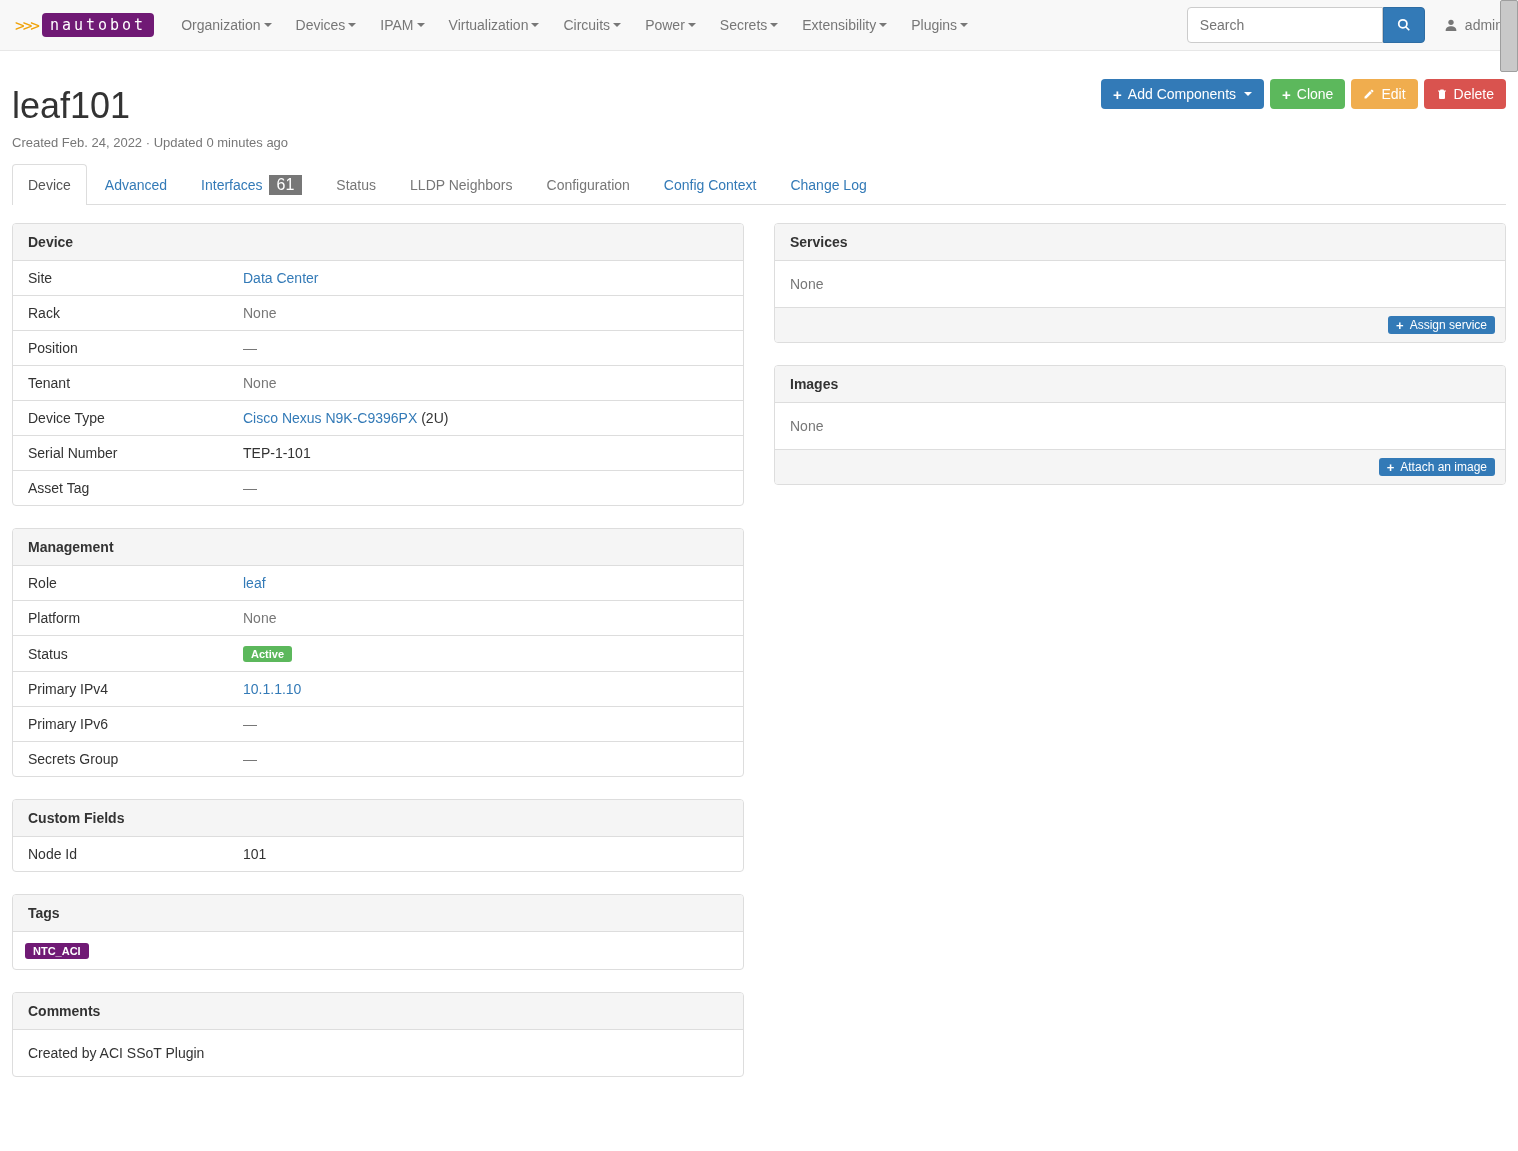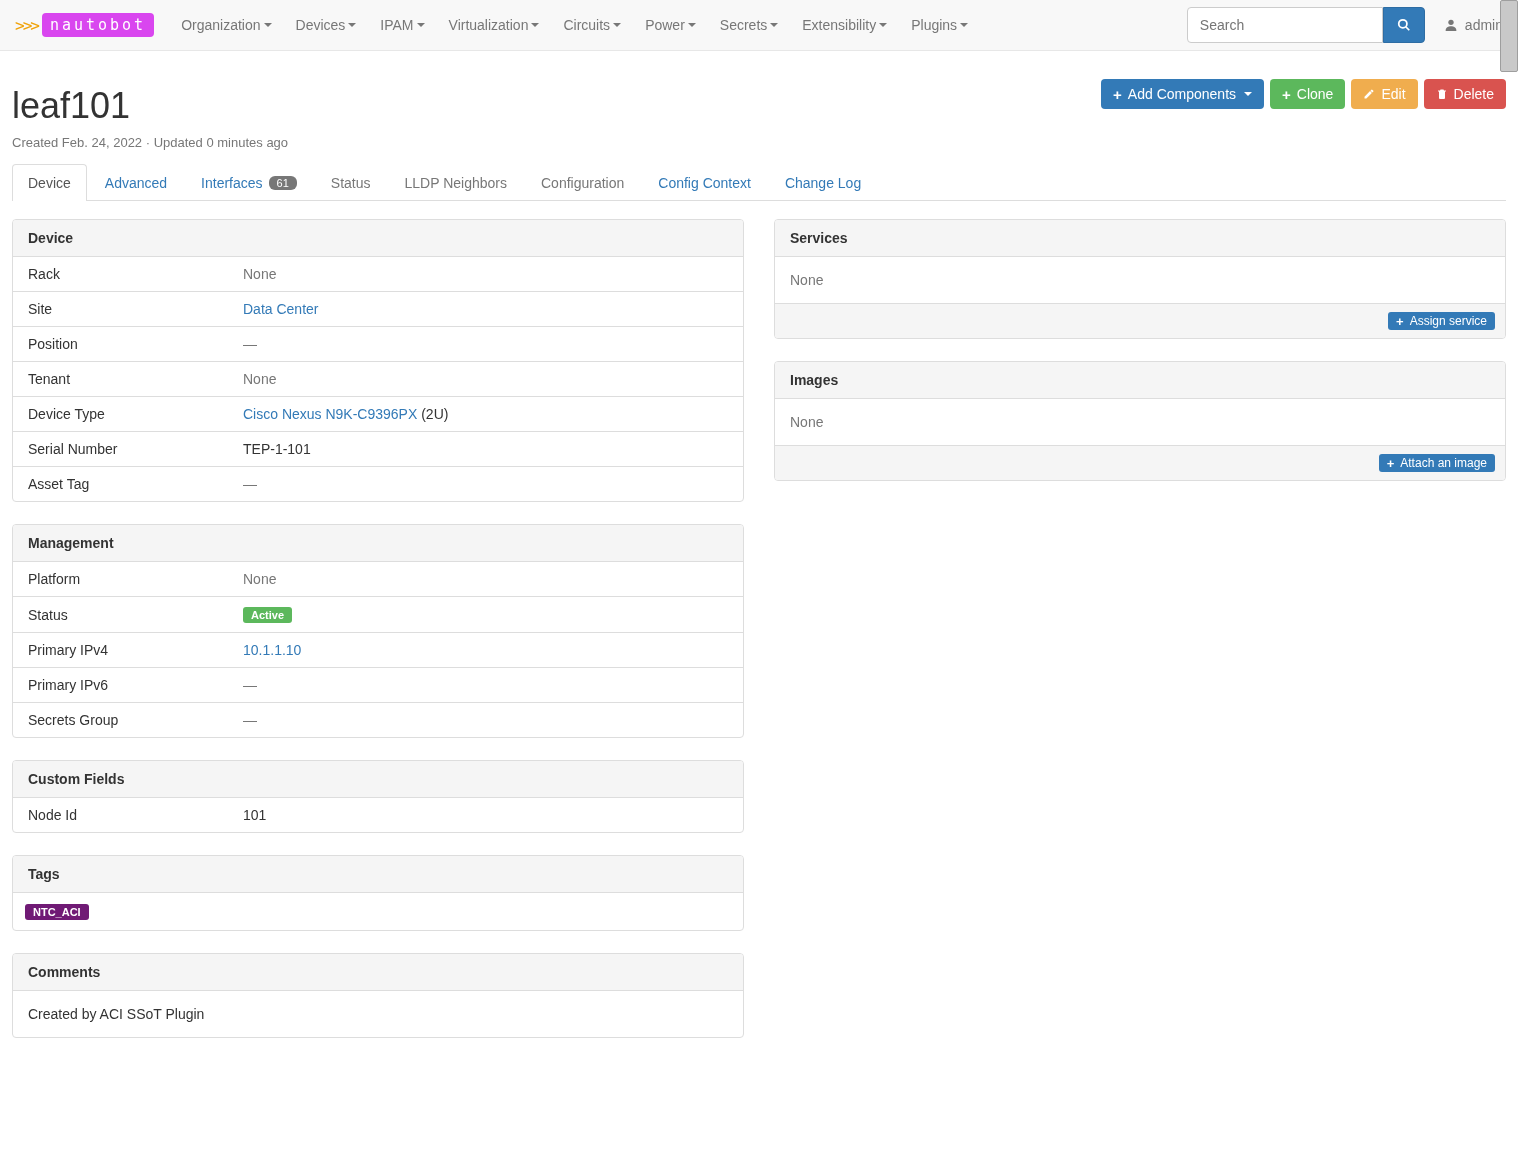--- a/index.html
+++ b/index.html
@@ -1,20 +1,20 @@
 <!DOCTYPE html>
 <html><head>
 <meta charset="utf-8">
 <style>
   html,body{margin:0;padding:0;font-family:"Helvetica Neue",Helvetica,Arial,sans-serif;font-size:14px;color:#333;background:#fff}
   a{color:#337ab7;text-decoration:none}
   .navbar{background:#f8f8f8;border-bottom:1px solid #e7e7e7;height:50px;display:flex;align-items:center;padding:0 15px;white-space:nowrap}
   .brand{display:flex;align-items:center;margin-right:15px}
   .chev{color:#f0a30a;font-family:monospace;font-size:16px;letter-spacing:-2px;margin-right:4px}
-  .brand-badge{background:#d946ef;color:#fff;padding:3px 8px;border-radius:4px;font-family:monospace;letter-spacing:3px;font-size:15px}
+  .brand-badge{background:#701a75;color:#fff;padding:3px 8px;border-radius:4px;font-family:monospace;letter-spacing:3px;font-size:15px}
   .nav-links{display:flex;flex:1}
   .nav-item{color:#777;padding:15px 12px;cursor:pointer;display:flex;align-items:center;gap:1px;font-size:14px}
   .caret{width:0;height:0;border-left:4px solid transparent;border-right:4px solid transparent;border-top:4px solid #777;display:inline-block;margin-left:2px}
   .search-wrap{display:flex}
   .search-wrap input{height:34px;border:1px solid #ccc;border-radius:4px 0 0 4px;padding:0 12px;width:170px;font-size:14px;outline:none}
   .search-btn{background:#337ab7;border:1px solid #2e6da4;color:#fff;width:42px;border-radius:0 4px 4px 0;display:flex;align-items:center;justify-content:center;cursor:pointer}
   .user{display:flex;align-items:center;color:#777;margin-left:18px;gap:6px}
   .container{padding:10px 12px 30px}
   .header-row{display:flex;justify-content:space-between;align-items:flex-start;margin-top:10px}
   h1{font-size:36px;font-weight:500;margin:14px 0 8px}
@@ -23,21 +23,21 @@
   .btn-primary{background:#337ab7}
   .btn-success{background:#5cb85c}
   .btn-warning{background:#f0ad4e}
   .btn-danger{background:#d9534f}
   .btn-xs{padding:2px 8px;font-size:12px;border-radius:3px}
   .meta{color:#777;font-size:13px;margin-bottom:14px}
   .tabs{border-bottom:1px solid #ddd;display:flex;gap:2px;padding-left:0}
   .tab{padding:10px 15px;cursor:pointer;color:#337ab7;border:1px solid transparent;border-bottom:none;border-radius:4px 4px 0 0;margin-bottom:-1px;display:flex;align-items:center;gap:6px}
   .tab.active{color:#555;background:#fff;border-color:#ddd #ddd #fff}
   .tab.muted{color:#777;cursor:default}
-  .pill{background:#777;color:#fff;border-radius:6px;padding:1px 8px;font-size:11px}
+  .pill{background:#777;color:#fff;border-radius:0;padding:1px 8px;font-size:16px}
   .cols{display:flex;gap:30px;margin-top:18px;align-items:flex-start}
   .col{flex:1;min-width:0}
   .panel{border:1px solid #ddd;border-radius:4px;margin-bottom:22px;overflow:hidden}
   .panel-h{background:#f5f5f5;border-bottom:1px solid #ddd;padding:10px 15px;font-weight:700;color:#333}
   .panel-b{padding:15px}
   .panel-f{background:#f5f5f5;border-top:1px solid #ddd;padding:8px 10px;text-align:right}
   table.kv{width:100%;border-collapse:collapse}
   table.kv td{padding:9px 15px;border-top:1px solid #ddd;vertical-align:middle}
   table.kv tr:first-child td{border-top:none}
   table.kv td.k{width:185px;color:#333}
@@ -189,26 +189,26 @@
 
   <div class="cols">
 
     <div class="col">
 
       <div class="panel">
         <div class="panel-h">Device</div>
         <table class="kv">
           <tbody>
               <tr>
+                <td class="k">Site</td>
+                <td><a>Data Center</a></td>
+              </tr>
+          <tr>
                 <td class="k">Rack</td>
                 <td class="muted">None</td>
-              </tr>
-          <tr>
-                <td class="k">Site</td>
-                <td><a>Data Center</a></td>
               </tr>
           <tr>
                 <td class="k">Position</td>
                 <td class="dash">—</td>
               </tr>
           <tr>
                 <td class="k">Tenant</td>
                 <td class="muted">None</td>
               </tr>
           <tr>
@@ -224,20 +224,24 @@
                 <td class="dash">—</td>
               </tr>
         </tbody>
           </table>
       </div>
 
       <div class="panel">
         <div class="panel-h">Management</div>
         <table class="kv">
           <tbody>
+              <tr>
+                <td class="k">Role</td>
+                <td><a>leaf</a></td>
+              </tr>
           <tr>
                 <td class="k">Platform</td>
                 <td class="muted">None</td>
               </tr>
           <tr>
                 <td class="k">Status</td>
                 <td><span class="label label-green">Active</span></td>
               </tr>
           <tr>
                 <td class="k">Primary IPv4</td>

